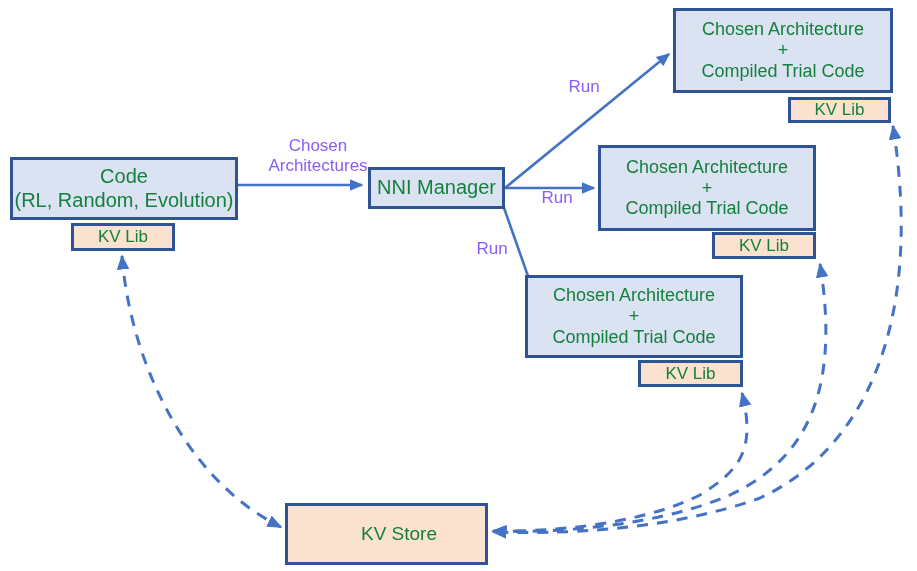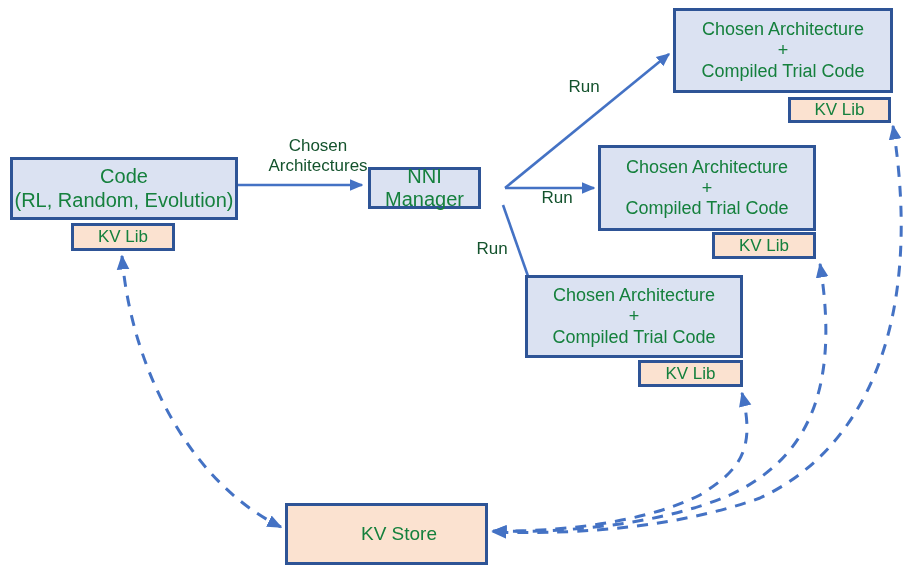--- a/index.html
+++ b/index.html
@@ -45,32 +45,32 @@
   .node.peach {
     background: #FBE2D0;
   }
   .node-label {
     display: block;
     width: 100%;
     white-space: pre-line;
   }
   .edge-label {
     position: absolute;
-    color: #14532d;
+    color: #8b5cf6;
     text-align: center;
     white-space: pre-line;
     line-height: 1.18;
     z-index: 3;
   }
 
   
   #node-tuner      { left: 10px;  top: 157px; width: 228px; height: 63px;  font-size: 20px; }
   #node-tuner-kvlib{ left: 71px;  top: 223px; width: 104px; height: 28px;  font-size: 17px; }
 
-  #node-nni        { left: 368px; top: 167px; width: 113px; height: 42px;  font-size: 20px; }
+  #node-nni        { left: 368px; top: 167px; width: 137px; height: 42px;  font-size: 20px; }
 
   #node-trial1     { left: 673px; top: 8px;   width: 220px; height: 85px;  font-size: 18px; }
   #node-trial1-kv  { left: 788px; top: 97px;  width: 103px; height: 26px;  font-size: 17px; }
 
   #node-trial2     { left: 598px; top: 145px; width: 218px; height: 86px;  font-size: 18px; }
   #node-trial2-kv  { left: 712px; top: 232px; width: 104px; height: 27px;  font-size: 17px; }
 
   #node-trial3     { left: 525px; top: 275px; width: 218px; height: 83px;  font-size: 18px; }
   #node-trial3-kv  { left: 638px; top: 360px; width: 105px; height: 27px;  font-size: 17px; }
 

